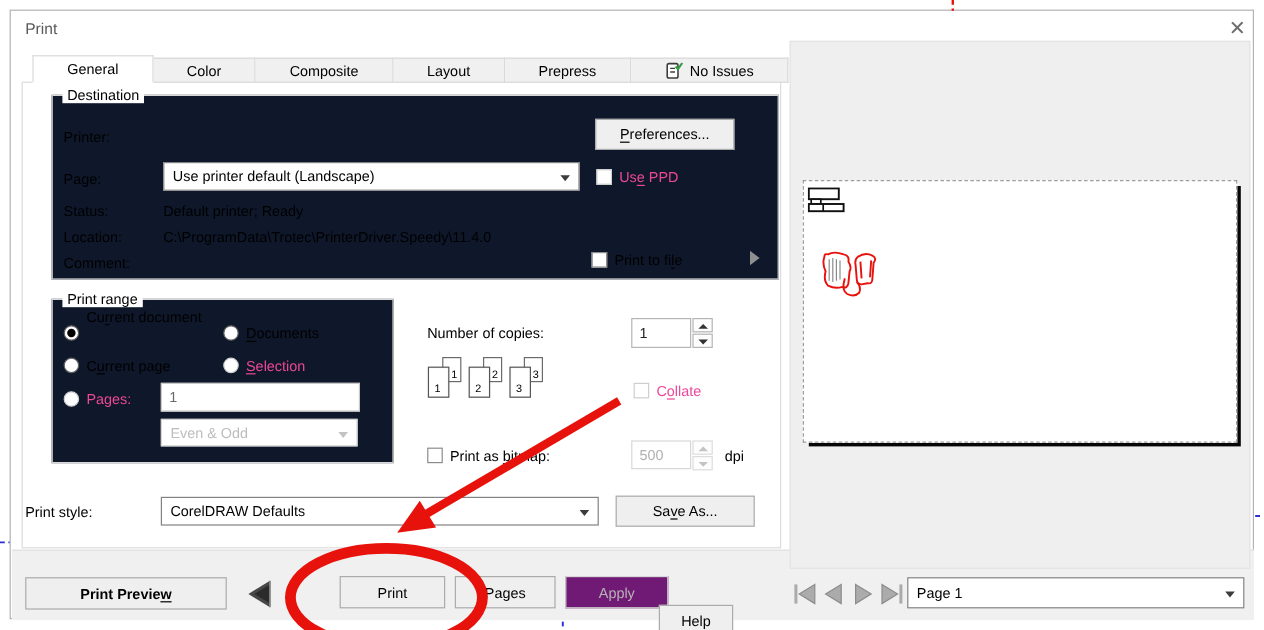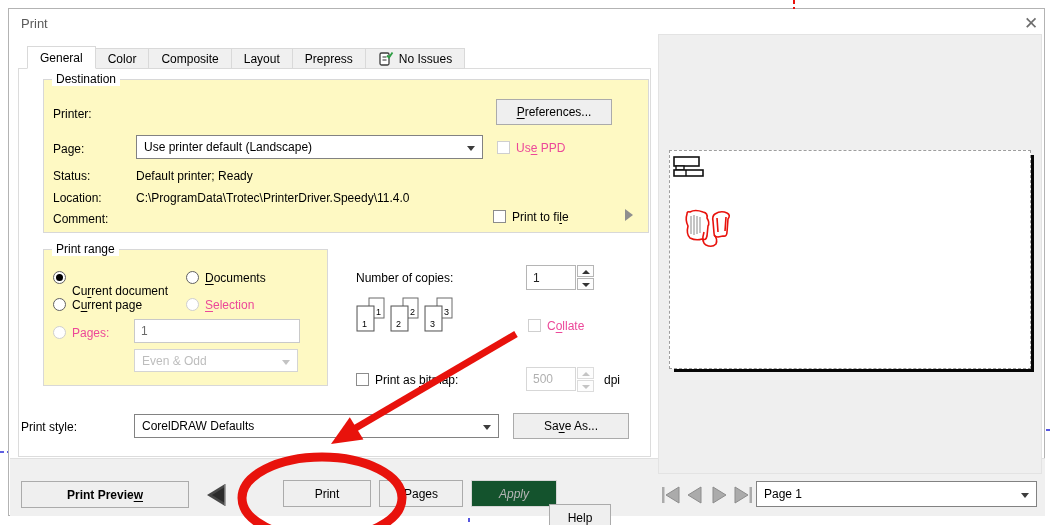--- a/index.html
+++ b/index.html
@@ -8,45 +8,45 @@
   .screen { position:relative; width:1053px; height:525px; background:#fff; }
 
   .dialog { position:absolute; left:8px; top:8px; width:1037px; height:508px;
             background:#fff; border:1px solid #b3b3b3; }
   .title { position:absolute; left:12px; top:7px; color:#5a5a5a; font-size:13px; }
   .close { position:absolute; left:1011px; top:4px; width:22px; height:22px;
            color:#6e6e6e; font-size:17px; line-height:22px; text-align:center; cursor:pointer; }
 
   
   .tabstrip { position:absolute; left:18px; top:37px; height:23px; display:flex; align-items:flex-end; z-index:3; }
-  .tab { height:21px; padding:0 12px; background:#f0f0f0; border:1px solid #d9d9d9;
+  .tab { height:21px; padding:0 28px; background:#f0f0f0; border:1px solid #d9d9d9;
          border-left:none; display:flex; align-items:center; gap:5px; white-space:nowrap; }
   .tab:first-child { border-left:1px solid #d9d9d9; }
   .tab.active { height:23px; background:#fff; border-bottom:1px solid #fff; position:relative; z-index:4; }
   .tabpage { position:absolute; left:9px; top:59px; width:633px; height:389px;
              background:#fff; border:1px solid #dcdcdc; }
 
-  .fieldset { position:absolute; border:1px solid #d8d8d8; background:#fef9c3; }
+  .fieldset { position:absolute; border:1px solid #d8d8d8; background:#0f172a; }
   .legend { position:absolute; top:-8px; left:8px; background:#fff; padding:0 4px; color:#000; }
 
   .lbl { position:absolute; white-space:nowrap; }
   .dis { color:#ec4899; }
   .u { text-decoration:underline; text-underline-offset:2px; }
 
   .combo { position:absolute; background:#fff; border:1px solid #828282; height:24px; }
   .combo .ctext { position:absolute; left:7px; top:4px; white-space:nowrap; overflow:hidden; }
   .carr { position:absolute; right:7px; top:10px; width:0; height:0;
           border-left:4px solid transparent; border-right:4px solid transparent; border-top:5px solid #3c3c3c; }
   .combo.dis2 { border-color:#d4d4d4; }
   .combo.dis2 .ctext { color:#bdbdbd; }
   .combo.dis2 .carr { border-top-color:#c3c3c3; }
 
   .btn { position:absolute; background:#efefef; border:1px solid #ababab;
          display:flex; align-items:center; justify-content:center; white-space:nowrap; cursor:pointer; }
-  .btn.disb { background:#14532d; border-color:#d7d7d7; color:#b5b5b5; cursor:default;font-style:italic; }
+  .btn.disb { background:#701a75; border-color:#d7d7d7; color:#b5b5b5; cursor:default; }
 
   .txt { position:absolute; background:#fff; border:1px solid #b5b5b5; font-family:"Liberation Sans",sans-serif;
          font-size:12px; padding:0 0 0 6px; color:#222; }
   .txt.dist { border-color:#d7d7d7; color:#b0b0b0; }
 
   .spin { position:absolute; width:17px; }
   .spin .sb { position:relative; width:17px; height:12px; background:#fdfdfd; border:1px solid #b5b5b5; }
   .spin .sb + .sb { margin-top:1px; }
   .spin .tri-up { position:absolute; left:4px; top:4px; width:0; height:0;
                   border-left:4px solid transparent; border-right:4px solid transparent; border-bottom:4px solid #333; }
@@ -137,21 +137,21 @@
     <span class="lbl" style="left:44px;top:203px;">Comment:</span>
 
     <span class="cb" style="left:484px;top:201px;"></span>
     <span class="lbl" style="left:503px;top:201px;"><span>Print to fi</span><span class="u">l</span><span>e</span></span>
     <span class="flyout" style="left:616px;top:200px;"></span>
 
     <div class="fieldset" style="left:34px;top:240px;width:285px;height:137px;">
       <span class="legend">Print range</span>
     </div>
     <span class="radio sel" style="left:44px;top:262px;"></span>
-    <span class="lbl" style="left:63px;top:275px;text-align:right;"><span>Cu</span><span class="u">r</span><span>rent document</span></span>
+    <span class="lbl" style="left:63px;top:248px;text-align:right;"><span>Cu</span><span class="u">r</span><span>rent document</span></span>
     <span class="radio" style="left:177px;top:262px;"></span>
     <span class="lbl" style="left:196px;top:262px;"><span></span><span class="u">D</span><span>ocuments</span></span>
     <span class="radio" style="left:44px;top:289px;"></span>
     <span class="lbl" style="left:63px;top:289px;"><span>C</span><span class="u">u</span><span>rrent page</span></span>
     <span class="radio disr" style="left:177px;top:289px;"></span>
     <span class="lbl dis" style="left:196px;top:289px;"><span></span><span class="u">S</span><span>election</span></span>
     <span class="radio disr" style="left:44px;top:317px;"></span>
     <span class="lbl dis" style="left:63px;top:317px;">Pages:</span>
     <input class="txt" style="left: 125px; top: 310px; width: 166px; height: 24px; border-color: rgb(201, 201, 201); color: rgb(106, 106, 106);" value="1">
     <div class="combo dis2" style="left:125px;top:340px;width:164px;height:23px;">

